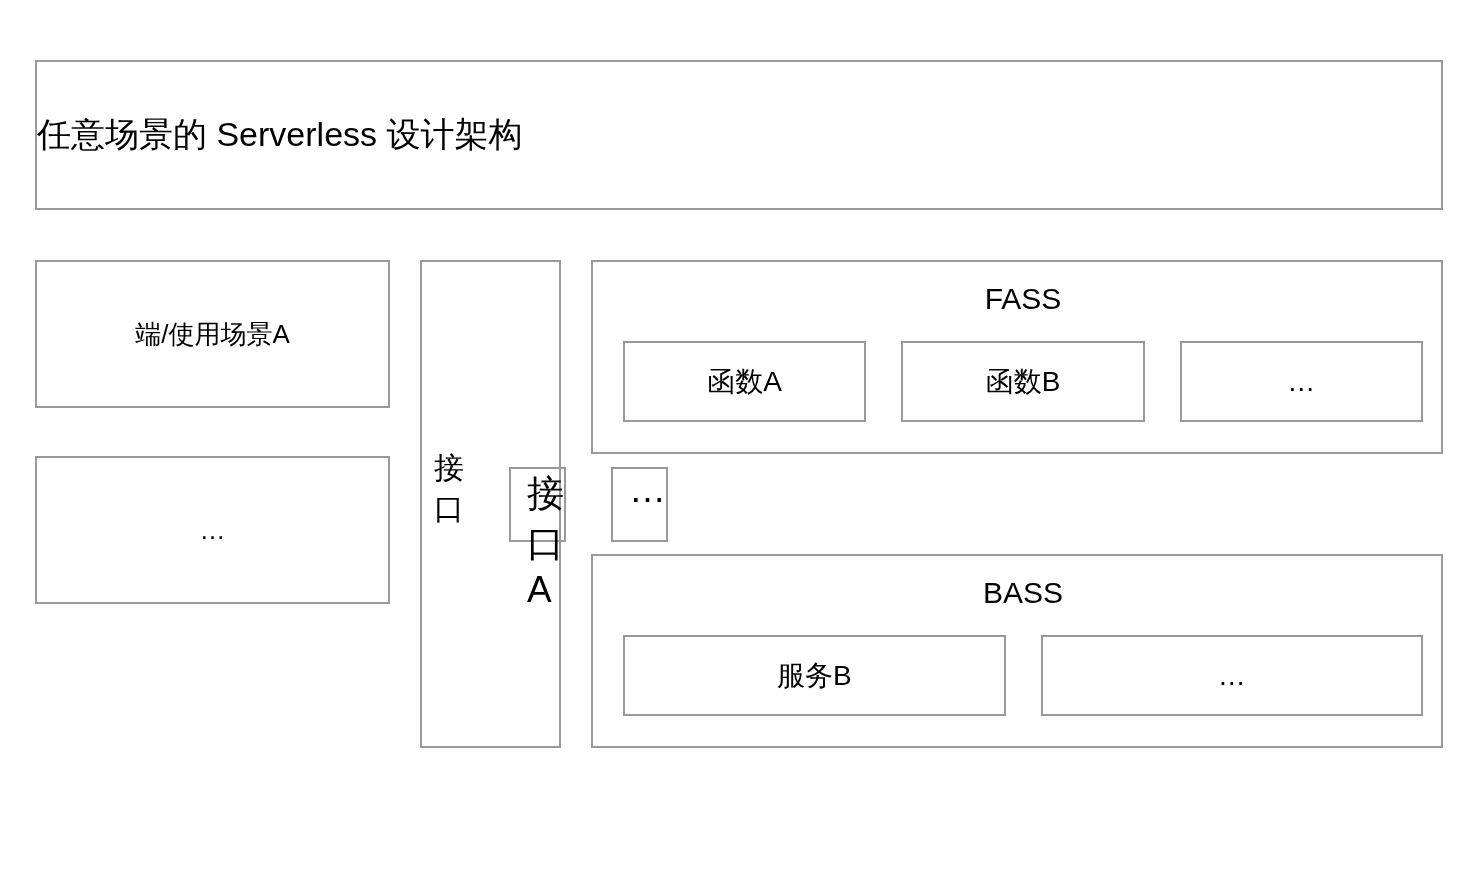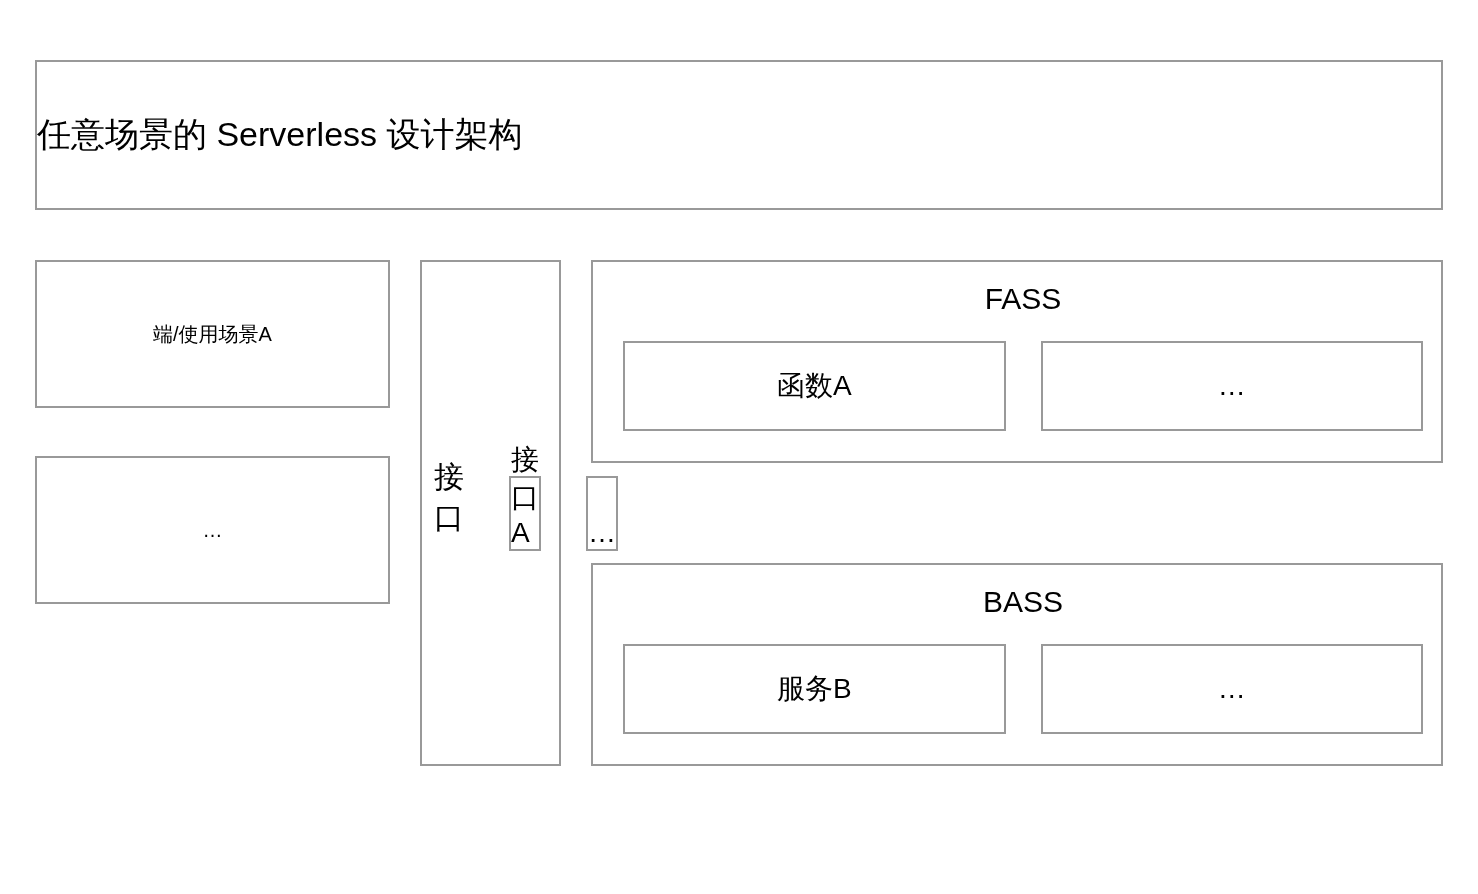--- a/index.html
+++ b/index.html
@@ -36,42 +36,43 @@
       flex-direction: column;
       gap: 48px;
       width: 355px;
     }
     .scenario-box {
       border: 2px solid #999;
       height: 148px;
       display: flex;
       align-items: center;
       justify-content: center;
-      font-size: 20px;
+      font-size: 26px;
     }
     .interface-col {
       border: 2px solid #999;
       width: 141px;
       display: flex;
       align-items: center;
       padding: 20px 12px;
       gap: 45px;
     }
     .interface-title {
       font-size: 30px;
       margin-bottom: 30px;
     }
     .interface-item {
       border: 2px solid #999;
       width: 100%;
       height: 75px;
       display: flex;
-      align-items: flex-end;
+      align-items: flex-start;
       justify-content: center;
-      font-size: 28px;
+      font-size: 37px;
+      padding-left: 16px;
     }
     .right-col {
       flex: 1;
       display: flex;
       flex-direction: column;
       gap: 100px;
     }
     .service-group {
       border: 2px solid #999;
       padding: 20px 18px 30px 30px;
@@ -84,21 +85,21 @@
       margin-bottom: 25px;
     }
     .service-items {
       display: flex;
       gap: 35px;
       width: 100%;
     }
     .service-item {
       border: 2px solid #999;
       flex: 1;
-      height: 90px;
+      height: 81px;
       display: flex;
       align-items: center;
       justify-content: center;
       font-size: 28px;
     }
   </style>
 </head>
 <body>
 
 <div class="container">
@@ -130,20 +131,23 @@
 
     <div class="right-col">
 
       <div class="service-group">
         <div class="service-title">FASS</div>
         <div class="service-items">
           <div class="service-item">
             <span>函数A</span>
           </div>
           <div class="service-item">
+            <span>函数B</span>
+          </div>
+          <div class="service-item">
             <span>…</span>
           </div>
         </div>
       </div>
 
       <div class="service-group">
         <div class="service-title">BASS</div>
         <div class="service-items">
           <div class="service-item">
             <span>服务B</span>

